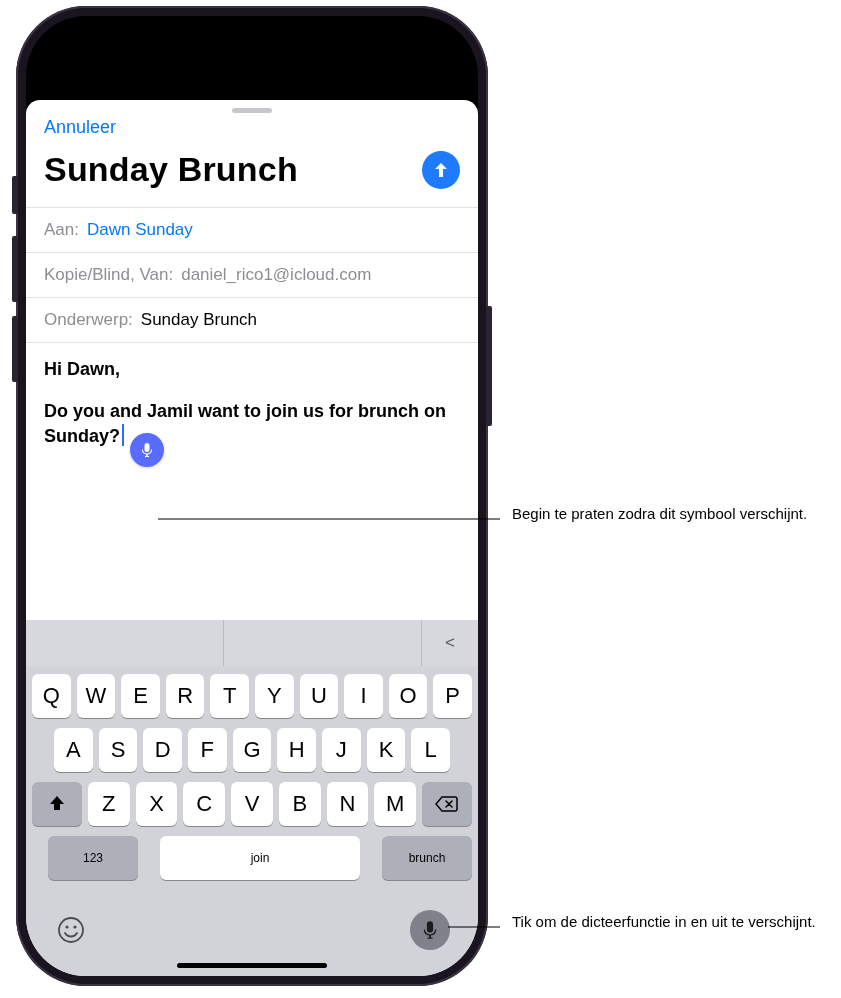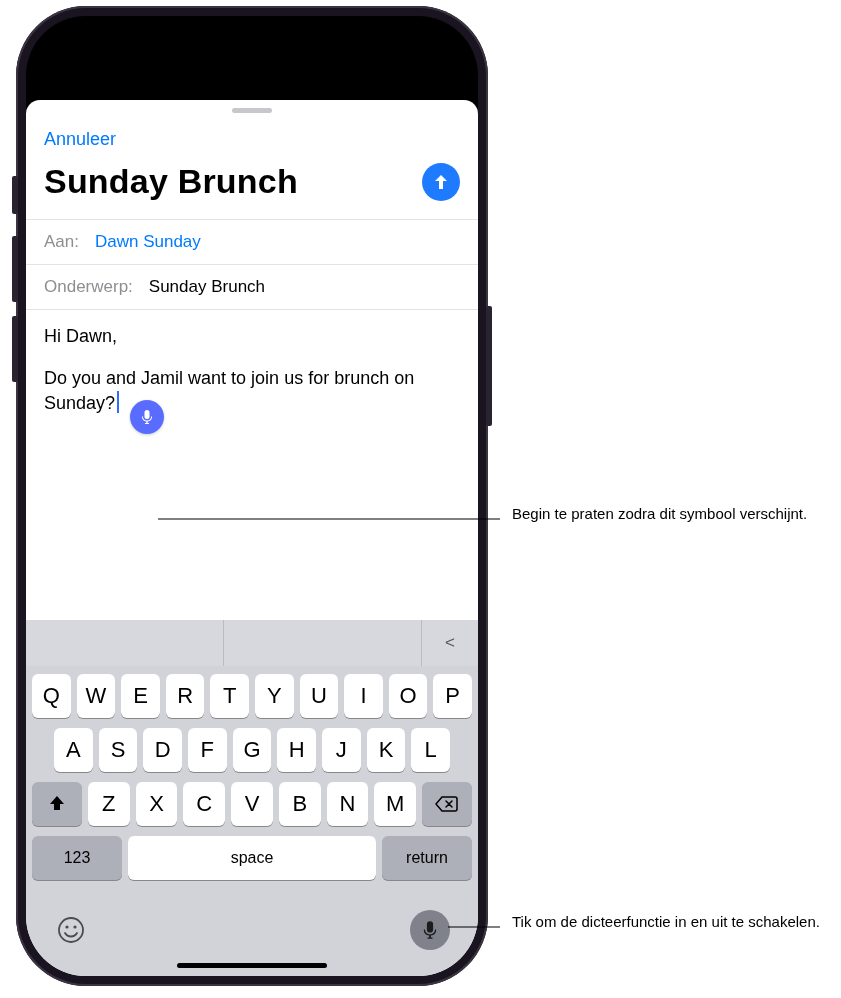--- a/index.html
+++ b/index.html
@@ -83,21 +83,20 @@
     flex-direction: column;
   }
   .grabber {
     width: 40px; height: 5px; background: #c7c7cc; border-radius: 3px;
     margin: 8px auto 4px;
   }
   .cancel-row {
     padding: 0 18px 6px;
     font-size: 18px;
     color: #007aff;
-    margin-top: 12px;
   }
   .title-row {
     display: flex;
     align-items: center;
     justify-content: space-between;
     padding: 6px 18px 18px;
   }
   .title-text {
     font-size: 34px;
     font-weight: 700;
@@ -105,37 +104,38 @@
     letter-spacing: 0.2px;
   }
   .send-btn {
     width: 38px; height: 38px; border-radius: 50%;
     background: #1e7bff;
     display: flex; align-items: center; justify-content: center;
   }
   .field-row {
     display: flex;
     align-items: center;
-    gap: 16px;
+    gap: 8px;
     padding: 12px 18px;
     border-top: 1px solid #e3e3e6;
     font-size: 17px;
     color: #000;
   }
   .field-label { color: #8e8e93; }
   .field-value-link { color: #007aff; }
   .body-area {
     border-top: 1px solid #e3e3e6;
     padding: 14px 18px;
     font-size: 18px;
     line-height: 1.35;
     color: #000;
     position: relative;
     flex: 0 0 auto;
     height: 180px;
+    font-weight: bold;
   }
   .body-greeting { display:block; margin-bottom: 18px; }
   .text-cursor {
     display:inline-block; width:2px; height:22px; background:#2f6cff;
     vertical-align: -4px; margin-left: 2px;
   }
   .dictate-bubble {
     position: absolute;
     left: 104px;
     top: 90px;
@@ -179,21 +179,21 @@
     font-size:22px;
     color:#000;
   }
   .krow2 { padding: 0 22px; }
   .key-shift, .key-del {
     flex:0 0 50px;
     background:#adb0b8;
     display:flex; align-items:center; justify-content:center;
   }
   .krow4 .key {
-    background:#adb0b8; font-size:16px;
+    background:#adb0b8; font-size:12px;margin-left:16px;
   }
   .key-space { background:#fff !important; flex:1; }
   .key-123 { flex:0 0 90px; }
   .key-return { flex:0 0 90px; }
   .bottom-row {
     display:flex; justify-content:space-between; align-items:center;
     padding: 14px 28px 26px;
     background:#d1d3d9;
   }
   .emoji-btn, .mic-btn {
@@ -254,20 +254,24 @@
           <span class="send-btn">
             <svg width="20" height="20" viewBox="0 0 20 20">
                 <path d="M10 3l6 6h-4v8H8v-8H4z" fill="#fff"></path>
               </svg>
           </span>
         </div>
 
         <div class="field-row">
           <span class="field-label">Aan:</span>
           <span class="field-value-link">Dawn Sunday</span>
+        </div>
+        <div class="field-row">
+          <span class="field-label">Kopie/Blind, Van:</span>
+          <span class="field-label">daniel_rico1@icloud.com</span>
         </div>
         <div class="field-row">
           <span class="field-label">Onderwerp:</span>
           <span>Sunday Brunch</span>
         </div>
 
         <div class="body-area">
           <span class="body-greeting">Hi Dawn,</span>
           <span>Do you and Jamil want to join us for brunch on Sunday?</span><span class="text-cursor"></span>
           <span class="dictate-bubble">
@@ -321,22 +325,22 @@
               <div class="key">N</div>
               <div class="key">M</div>
               <div class="key key-del">
                 <svg width="24" height="18" viewBox="0 0 24 18">
                     <path d="M7 2h13a2 2 0 012 2v10a2 2 0 01-2 2H7l-6-7zM11 6l6 6m0-6l-6 6" stroke="#000" stroke-width="1.5" fill="none" stroke-linecap="round"></path>
                   </svg>
               </div>
             </div>
             <div class="krow krow4">
               <div class="key key-123">123</div>
-              <div class="key key-space">space</div>
-              <div class="key key-return">return</div>
+              <div class="key key-space">join</div>
+              <div class="key key-return">brunch</div>
             </div>
           </div>
           <div class="bottom-row">
             <span class="emoji-btn">
               <svg width="30" height="30" viewBox="0 0 30 30">
                   <circle cx="15" cy="15" r="12" stroke="#4b4b51" stroke-width="1.8" fill="none"></circle>
                   <circle cx="11" cy="12" r="1.6" fill="#4b4b51"></circle>
                   <circle cx="19" cy="12" r="1.6" fill="#4b4b51"></circle>
                   <path d="M9 18c1.5 2.5 4 3.5 6 3.5s4.5-1 6-3.5" stroke="#4b4b51" stroke-width="1.8" fill="none" stroke-linecap="round"></path>
                 </svg>
@@ -353,13 +357,13 @@
       </div>
     </div>
   </div>
 </div>
 
 <svg style="position:absolute;left:0;top:0;width:841px;height:998px;pointer-events:none">
   <line class="callout-line" x1="158" y1="519" x2="500" y2="519"></line>
   <line class="callout-line" x1="448" y1="927" x2="500" y2="927"></line>
 </svg>
 <div class="callout callout-1">Begin te praten zodra dit symbool verschijnt.</div>
-<div class="callout callout-2">Tik om de dicteerfunctie in en uit te schakelen.</div>
+<div class="callout callout-2">Tik om de dicteerfunctie in en uit te verschijnt.</div>
 
 </body></html>

